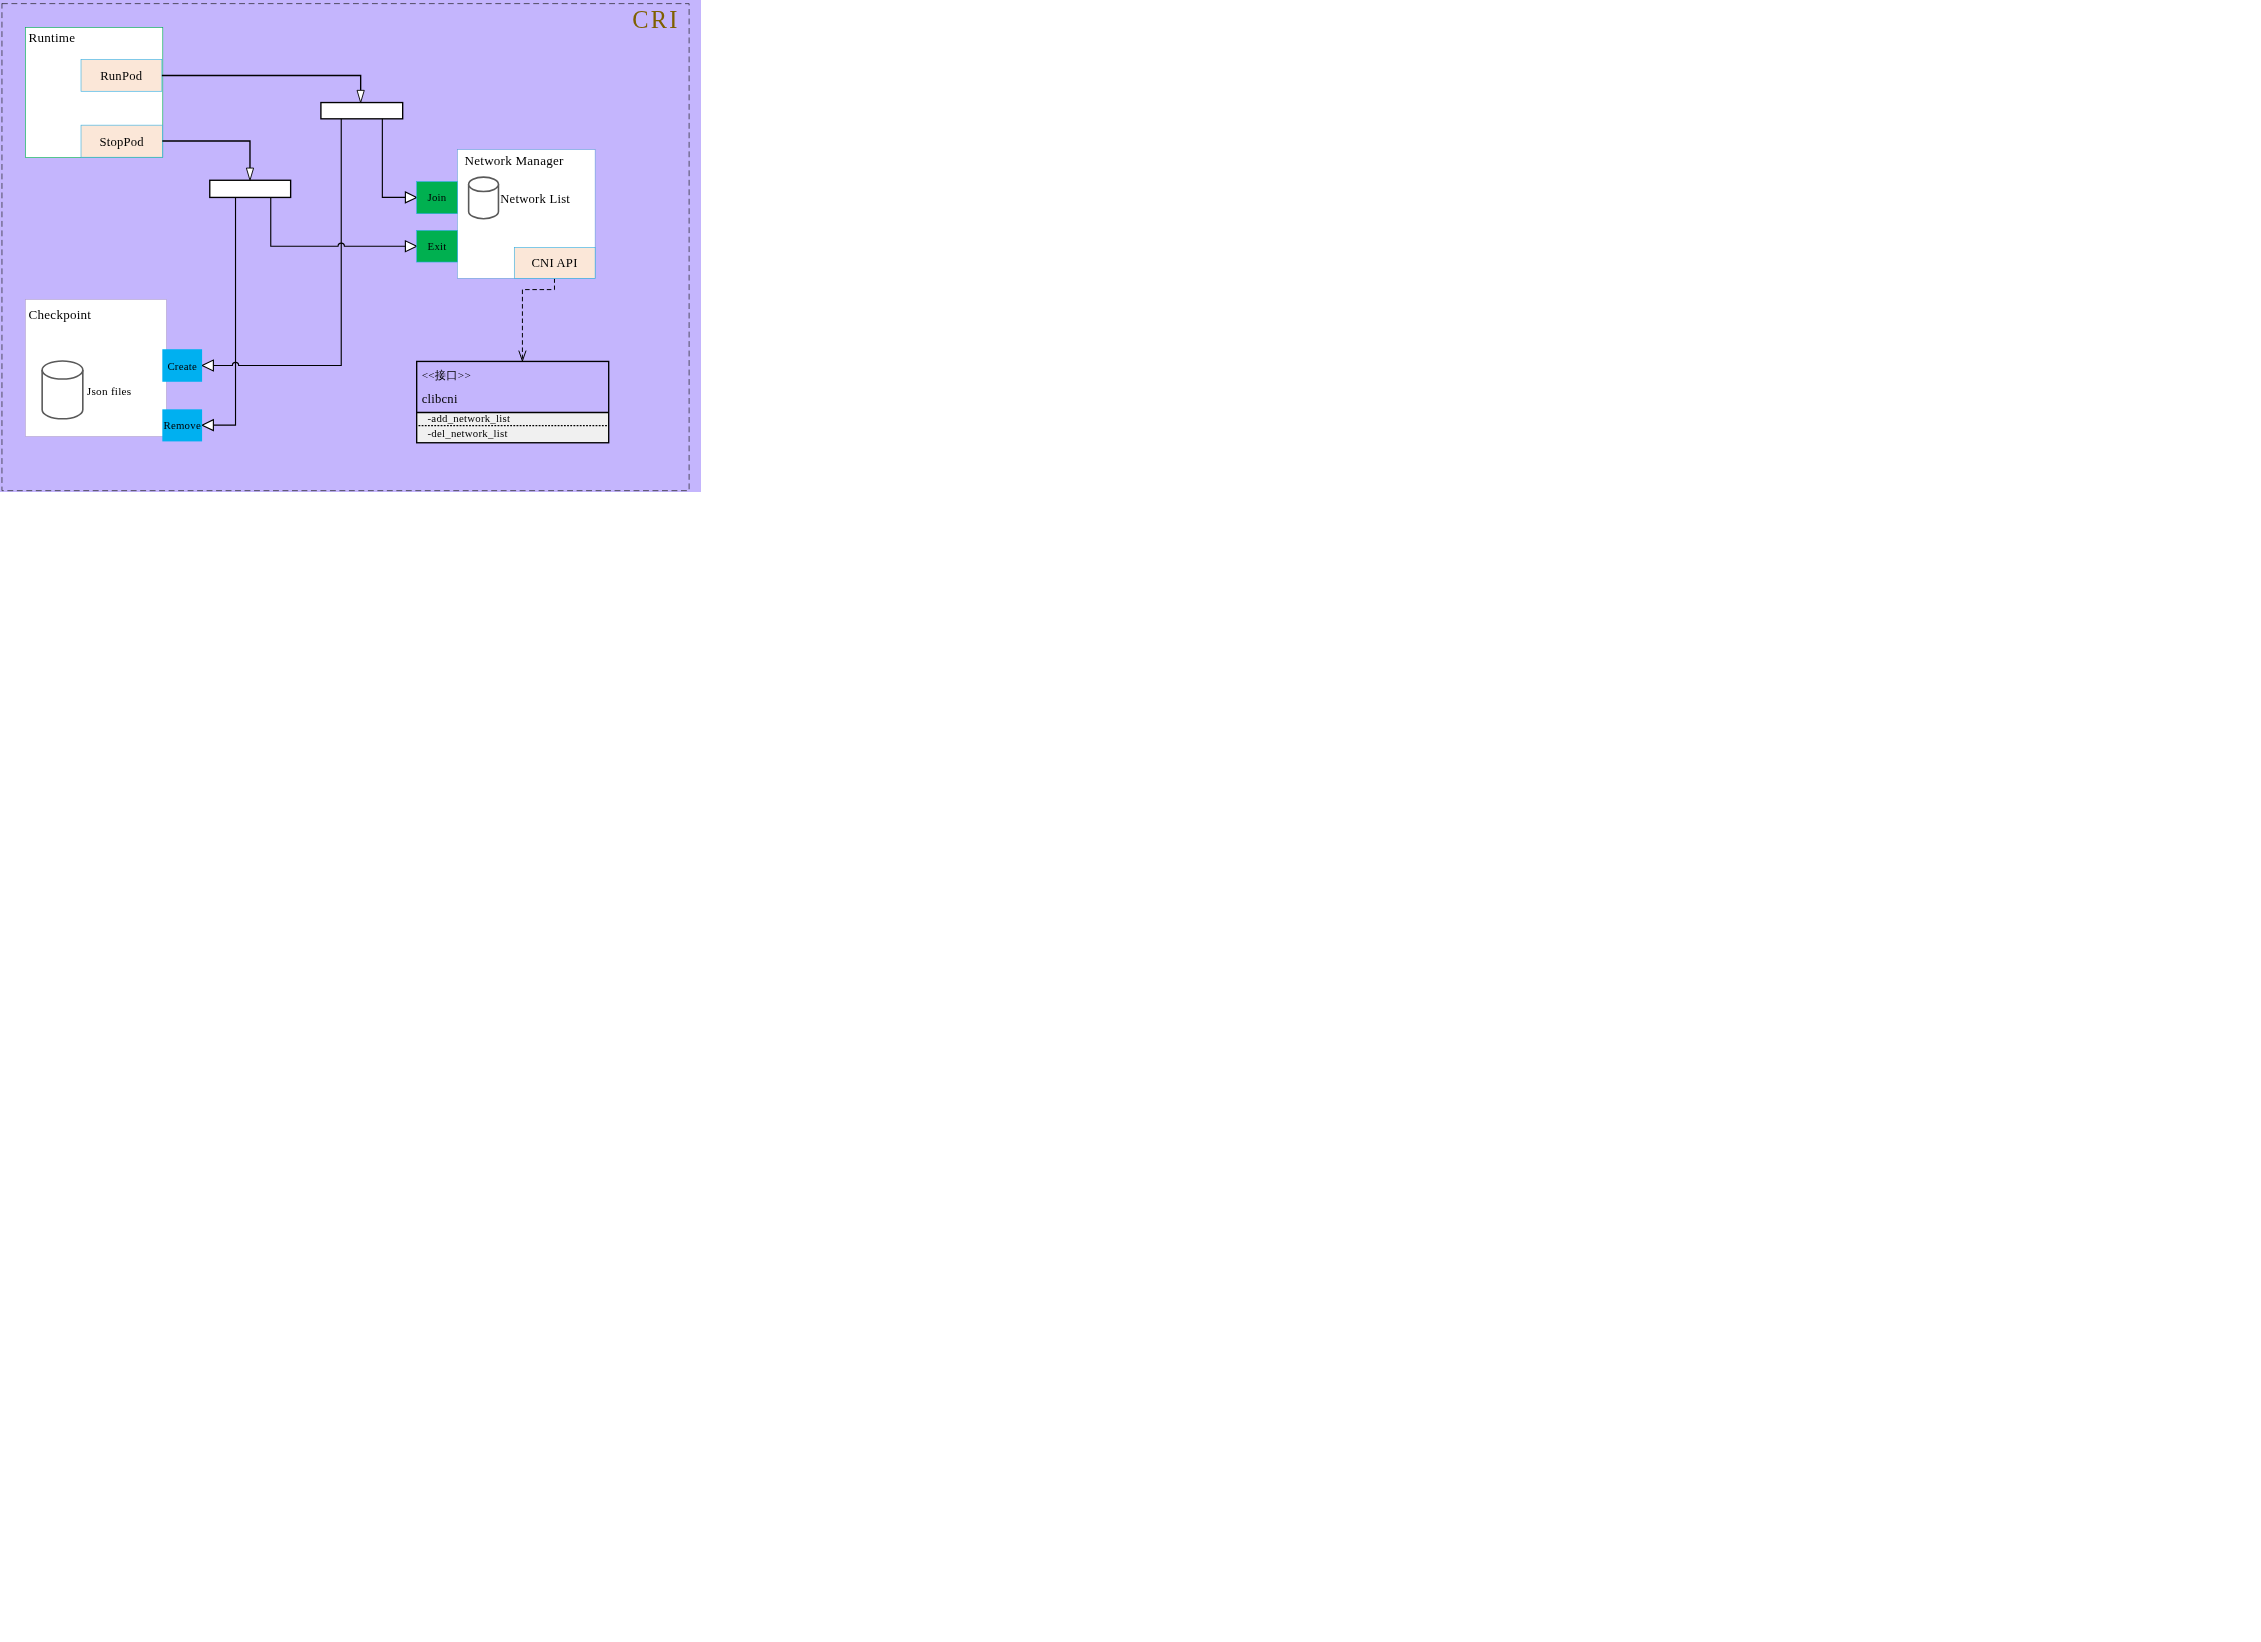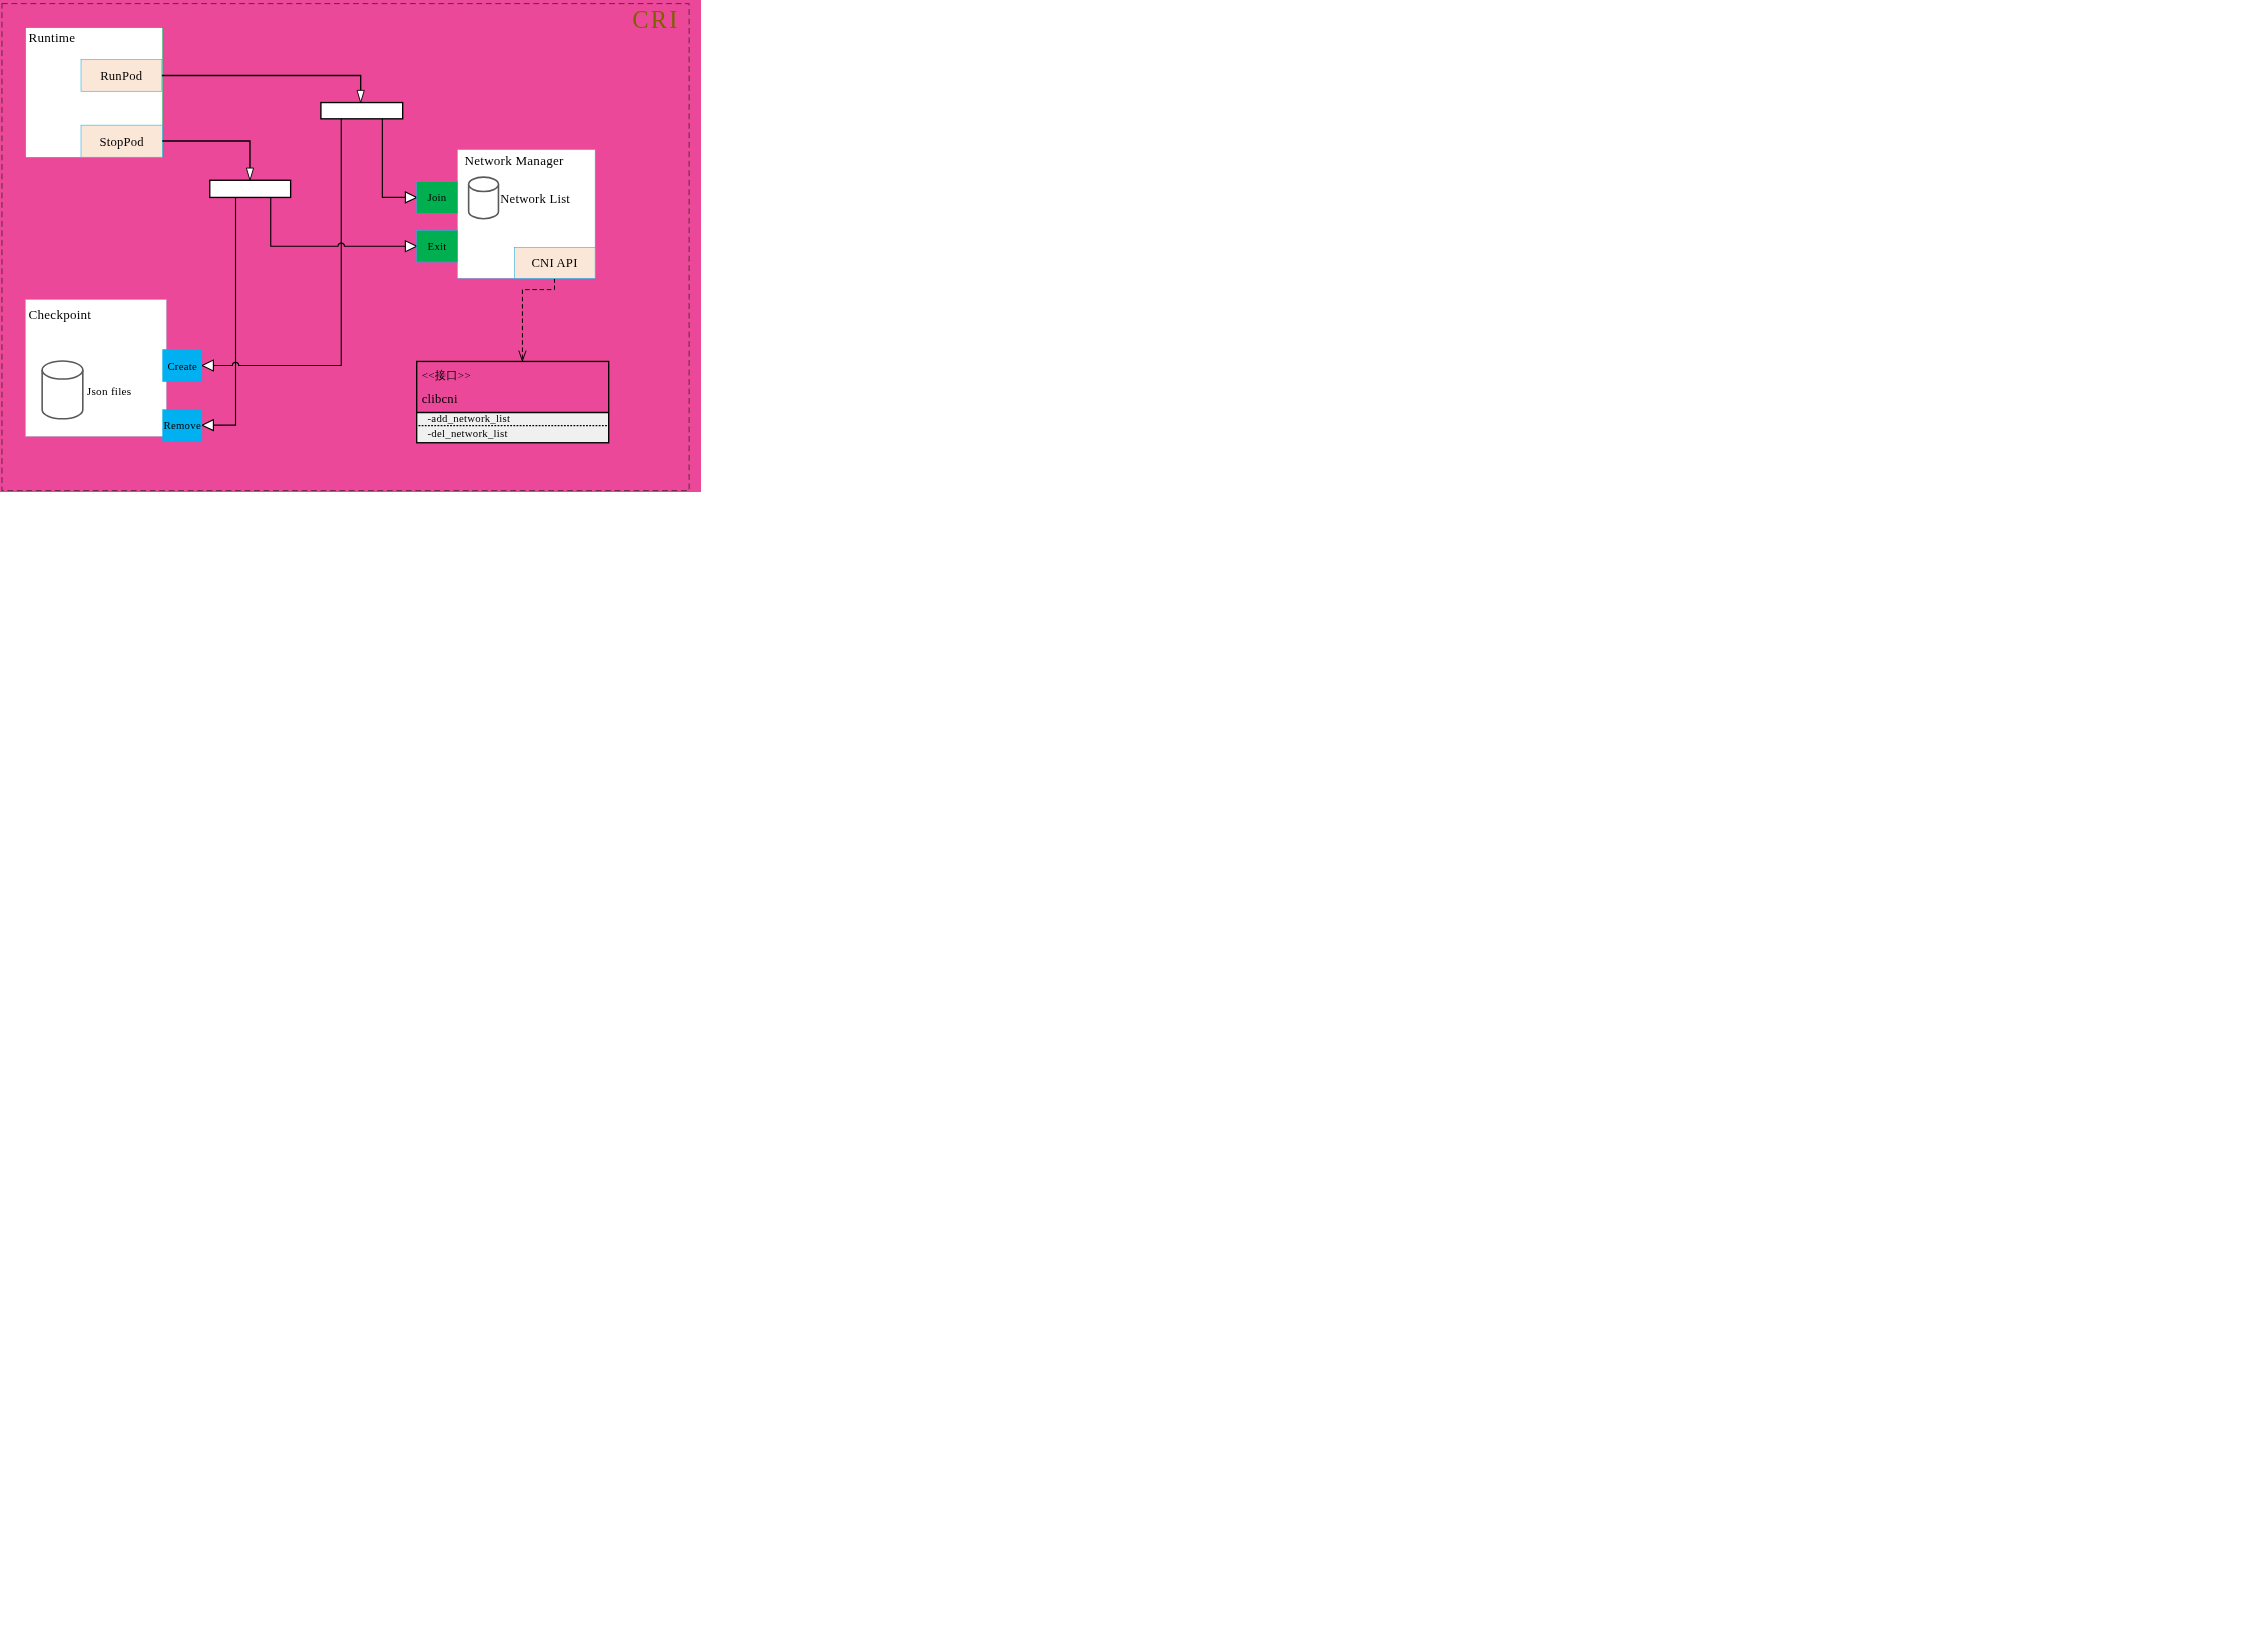--- a/index.html
+++ b/index.html
@@ -1,16 +1,16 @@
 <!DOCTYPE html>
 <html style="--gold: #7F6000; --green: #00B050; --cyan: #29ABE2; --peach: #FBE7D8; --blue: #00B0F0; --nm_border: #5B9BD5; --checkpoint_border: #B1A0C7; --gray: #F0F0F0; --cylinder: #595959; --line: #000000; --border_dash: #1A1A1A;font-size:7.2px"><head>
 <meta charset="utf-8">
 <style>
   html,body { margin:0; padding:0; background:#fff; }
-  .canvas { position:relative; width:701px; height:492px; background:#ec4899; overflow:hidden; }
+  .canvas { position:relative; width:701px; height:492px; background:#c4b5fd; overflow:hidden; }
   svg text {
     font-family:"Liberation Serif","DejaVu Serif",serif;
     fill:#000;
     letter-spacing:0.5px;
   }
   .t24 { font-size:24px; }
   .t25 { font-size:25px; }
   .t28 { font-size:28px; }
   .t29 { font-size:29px; }
   .cri-title { font-size:54px; letter-spacing:5px; fill:var(--gold); }

